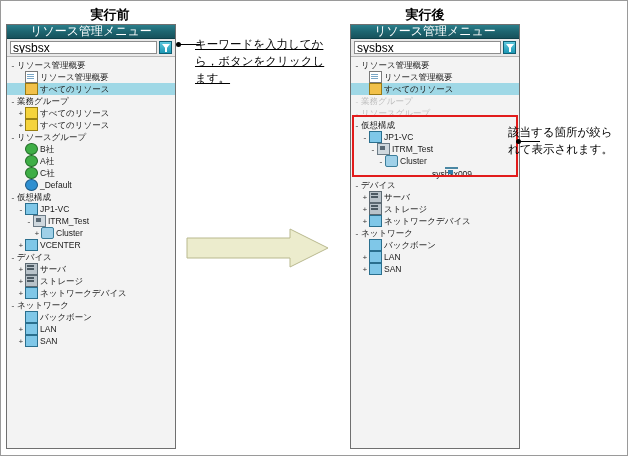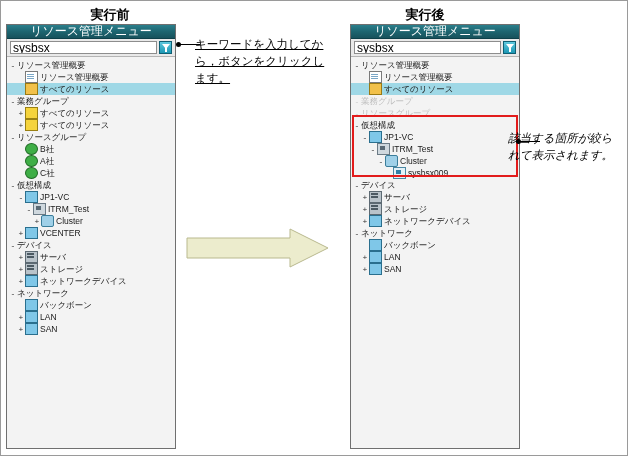--- a/index.html
+++ b/index.html
@@ -143,21 +143,21 @@
   }
 
   
   .callout{
     position:absolute;
     font-size:11.5px;
     line-height:17px;
     color:#000;
   }
   .callout-left{left:195px;top:36px;width:130px;text-decoration:underline;}
-  .callout-right{left:508px;top:130px;width:116px;font-style:italic;}
+  .callout-right{left:508px;top:124px;width:116px;}
   .leader{
     position:absolute;
     height:1px;background:#000;
   }
   .leader-dot{
     position:absolute;width:5px;height:5px;border-radius:50%;background:#000;
   }
 
   
   .arrow{
@@ -222,20 +222,25 @@
       <div class="node" style="padding-left: 10px;">
         <span class="exp"></span>
         <span class="ico ic-globe"></span>
         <span class="lbl">A社</span>
       </div>
       <div class="node" style="padding-left: 10px;">
         <span class="exp"></span>
         <span class="ico ic-globe"></span>
         <span class="lbl">C社</span>
       </div>
+      <div class="node" style="padding-left: 10px;">
+        <span class="exp"></span>
+        <span class="ico ic-globe2"></span>
+        <span class="lbl">_Default</span>
+      </div>
       <div class="node" style="padding-left: 2px;">
         <span class="exp">-</span>
         <span class="lbl">仮想構成</span>
       </div>
       <div class="node" style="padding-left: 10px;">
         <span class="exp">-</span>
         <span class="ico ic-net"></span>
         <span class="lbl">JP1-VC</span>
       </div>
       <div class="node" style="padding-left: 18px;">
@@ -338,21 +343,21 @@
       <div class="node" style="padding-left: 18px;">
         <span class="exp">-</span>
         <span class="ico ic-host"></span>
         <span class="lbl">ITRM_Test</span>
       </div>
       <div class="node" style="padding-left: 26px;">
         <span class="exp">-</span>
         <span class="ico ic-cluster"></span>
         <span class="lbl">Cluster</span>
       </div>
-      <div class="node" style="padding-left: 34px;">
+      <div class="node" style="padding-left: 34px; flex-direction: column;">
         <span class="exp"></span>
         <span class="ico ic-vm"></span>
         <span class="lbl">sysbsx009</span>
       </div>
       <div class="node" style="padding-left: 2px;">
         <span class="exp">-</span>
         <span class="lbl">デバイス</span>
       </div>
       <div class="node" style="padding-left: 10px;">
         <span class="exp">+</span>

